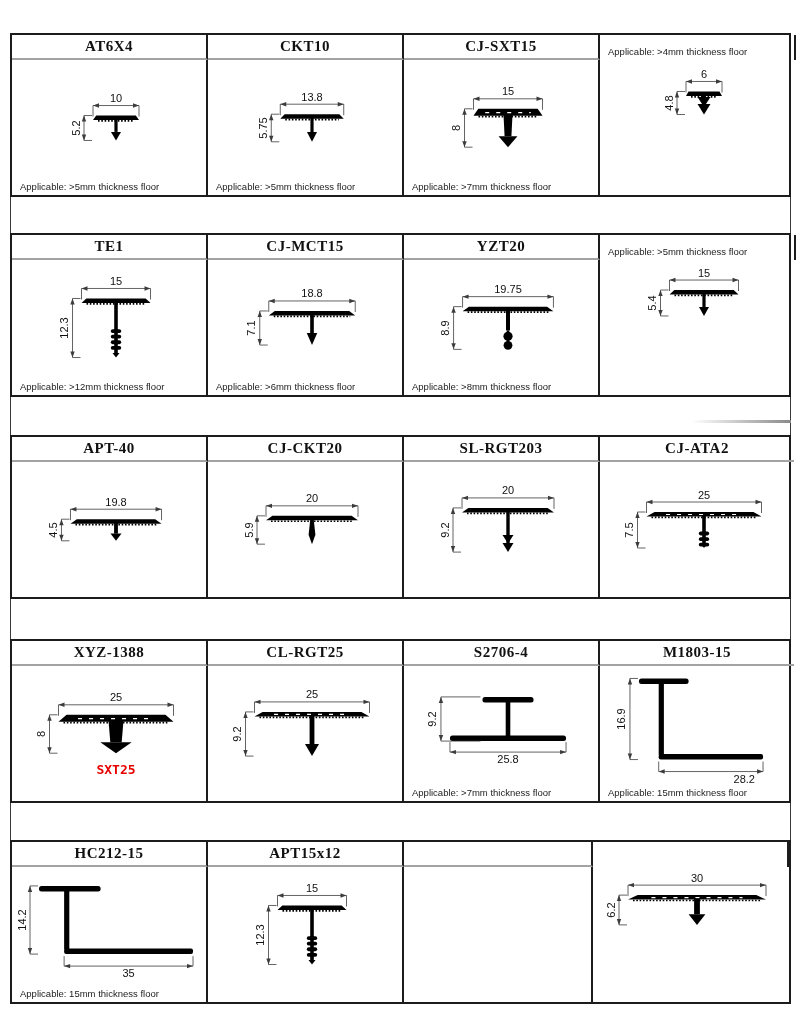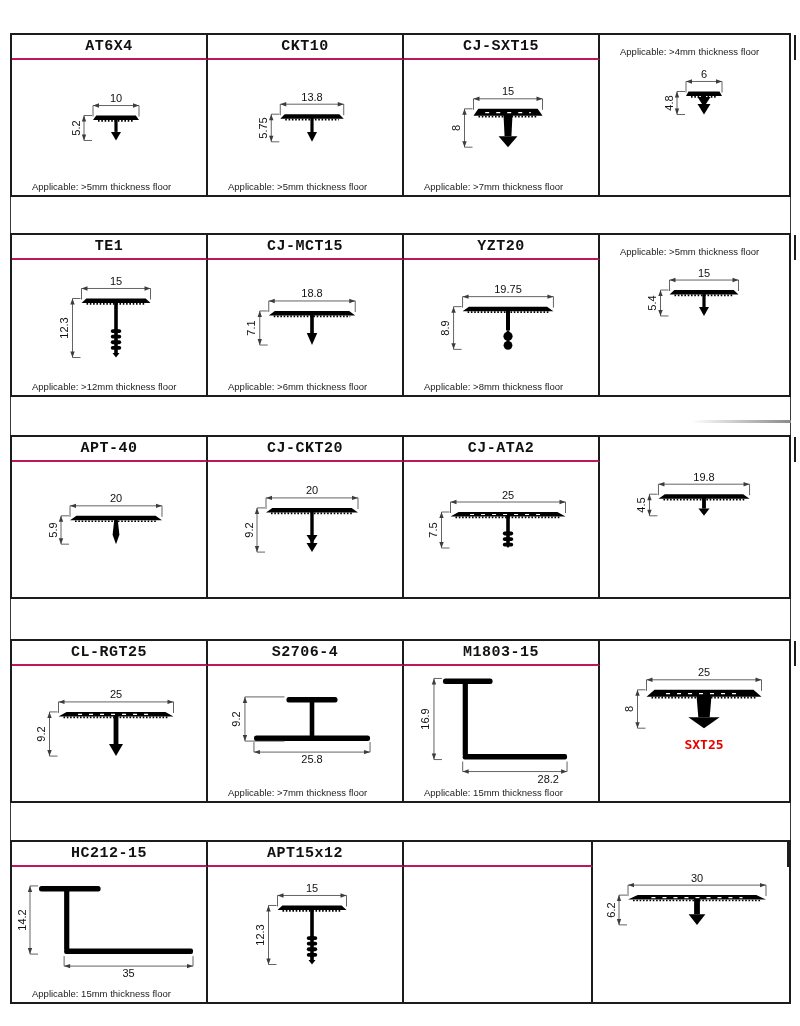--- a/index.html
+++ b/index.html
@@ -7,31 +7,31 @@
   .page {
     position:relative; width:800px; height:1026px; background:#ffffff;
     font-family:"Liberation Sans", sans-serif; overflow:hidden;
   }
   .table-wrap { position:absolute; left:10px; top:33px; width:781px; }
   .band {
     display:grid; grid-template-columns:repeat(4,1fr); grid-template-rows:25px 135px;
     border:2px solid #1c1c1c; background:#fff;
   }
   .hcell {
-    border-right:2px solid #1c1c1c; border-bottom:2px solid #be185d;
+    border-right:2px solid #1c1c1c; border-bottom:2px solid #a3a3a3;
     display:flex; align-items:center; justify-content:center;
-    font-family:Liberation Mono, monospace;
+    font-family:Liberation Serif, serif;
     font-weight:bold; font-size:15px; color:#111; letter-spacing:0.5px;
   }
   .hcell:nth-child(4) { border-right:none; }
   .bcell { border-right:2px solid #1c1c1c; position:relative; }
   .bcell:nth-child(8) { border-right:none; }
   .bcell svg { display:block; margin:0 auto; }
   .note {
-    position:absolute; left:20px; bottom:3px; font-size:9.5px; color:#222;
+    position:absolute; left:8px; bottom:3px; font-size:9.5px; color:#222;
     font-family:"Liberation Sans", sans-serif; white-space:nowrap;
   }
   .spacer { border-left:1px solid #3a3a3a; border-right:1px solid #3a3a3a; background:#fff; }
   .artifact {
     position:absolute; top:420px; left:692px; width:99px; height:2.5px;
     background:linear-gradient(to right, rgba(255,255,255,0), #8a8a8a);
   }
 </style>
 </head>
 <body>
@@ -223,20 +223,21 @@
             <line x1="49.575" y1="85.36" x2="57.575" y2="85.36" stroke="#3c3c3c" stroke-width="0.8"></line>
             <text x="45.075" y="64" text-anchor="middle" font-size="11" fill="#111" font-family="&quot;Liberation Sans&quot;, sans-serif" transform="rotate(-90 45.075 64)">8.9</text>
           </svg>
           <div class="note">Applicable: &gt;8mm thickness floor</div>
         </div>
       </div>
       <div class="spacer" style="height: 38px;"></div>
       <div class="band">
         <div class="hcell">APT-40</div>
         <div class="hcell">CJ-CKT20</div>
+        <div class="hcell">SL-RGT203</div>
         <div class="hcell">CJ-ATA2</div>
         <div class="bcell">
           <svg width="194" height="124" viewBox="0 0 194 124" style="margin-top: 4px;">
             <polygon points="58.46,57.7 64.8356,53.2 143.1644,53.2 149.54,57.7" fill="#000000"></polygon>
             <line x1="63.46" y1="58.6" x2="144.54" y2="58.6" stroke="#000000" stroke-width="1.7" stroke-dasharray="1.6 1.7"></line>
             <rect x="102.08732" y="56.7" width="3.8253600000000003" height="10.917999999999992" rx="0" fill="#000000"></rect>
             <polygon points="98.453228,67.618 109.546772,67.618 104,74.8" fill="#000000"></polygon>
             <line x1="58.46" y1="43.2" x2="149.54" y2="43.2" stroke="#3c3c3c" stroke-width="0.8"></line>
             <polygon points="58.46,43.2 64.46000000000001,41 64.46000000000001,45.400000000000006" fill="#3c3c3c"></polygon>
             <polygon points="149.54,43.2 143.54,41 143.54,45.400000000000006" fill="#3c3c3c"></polygon>
@@ -312,20 +313,21 @@
             <polygon points="37.50000000000001,46 35.300000000000004,52 39.70000000000001,52" fill="#3c3c3c"></polygon>
             <polygon points="37.50000000000001,82 35.300000000000004,76 39.70000000000001,76" fill="#3c3c3c"></polygon>
             <line x1="37.50000000000001" y1="46" x2="45.50000000000001" y2="46" stroke="#3c3c3c" stroke-width="0.8"></line>
             <line x1="37.50000000000001" y1="82" x2="45.50000000000001" y2="82" stroke="#3c3c3c" stroke-width="0.8"></line>
             <text x="33.00000000000001" y="64" text-anchor="middle" font-size="11" fill="#111" font-family="&quot;Liberation Sans&quot;, sans-serif" transform="rotate(-90 33.00000000000001 64)">7.5</text>
           </svg>
         </div>
       </div>
       <div class="spacer" style="height: 40px;"></div>
       <div class="band">
+        <div class="hcell">XYZ-1388</div>
         <div class="hcell">CL-RGT25</div>
         <div class="hcell">S2706-4</div>
         <div class="hcell">M1803-15</div>
         <div class="bcell">
           <svg width="194" height="124" viewBox="0 0 194 124" style="margin-top: 4px;">
             <polygon points="46.50000000000001,51.8 54.550000000000004,44.8 153.45,44.8 161.5,51.8" fill="#000000"></polygon>
             <line x1="51.50000000000001" y1="52.699999999999996" x2="156.5" y2="52.699999999999996" stroke="#000000" stroke-width="1.7" stroke-dasharray="1.6 1.7"></line>
             <line x1="66.05000000000001" y1="48.65" x2="141.95" y2="48.65" stroke="#fff" stroke-width="1.2" stroke-dasharray="4 7"></line>
             <polygon points="96.525,50.8 111.475,50.8 109.681,72.19999999999999 98.319,72.19999999999999" fill="#000000"></polygon>
             <polygon points="88.3025,72.19999999999999 119.6975,72.19999999999999 104,83.19999999999999" fill="#000000"></polygon>

